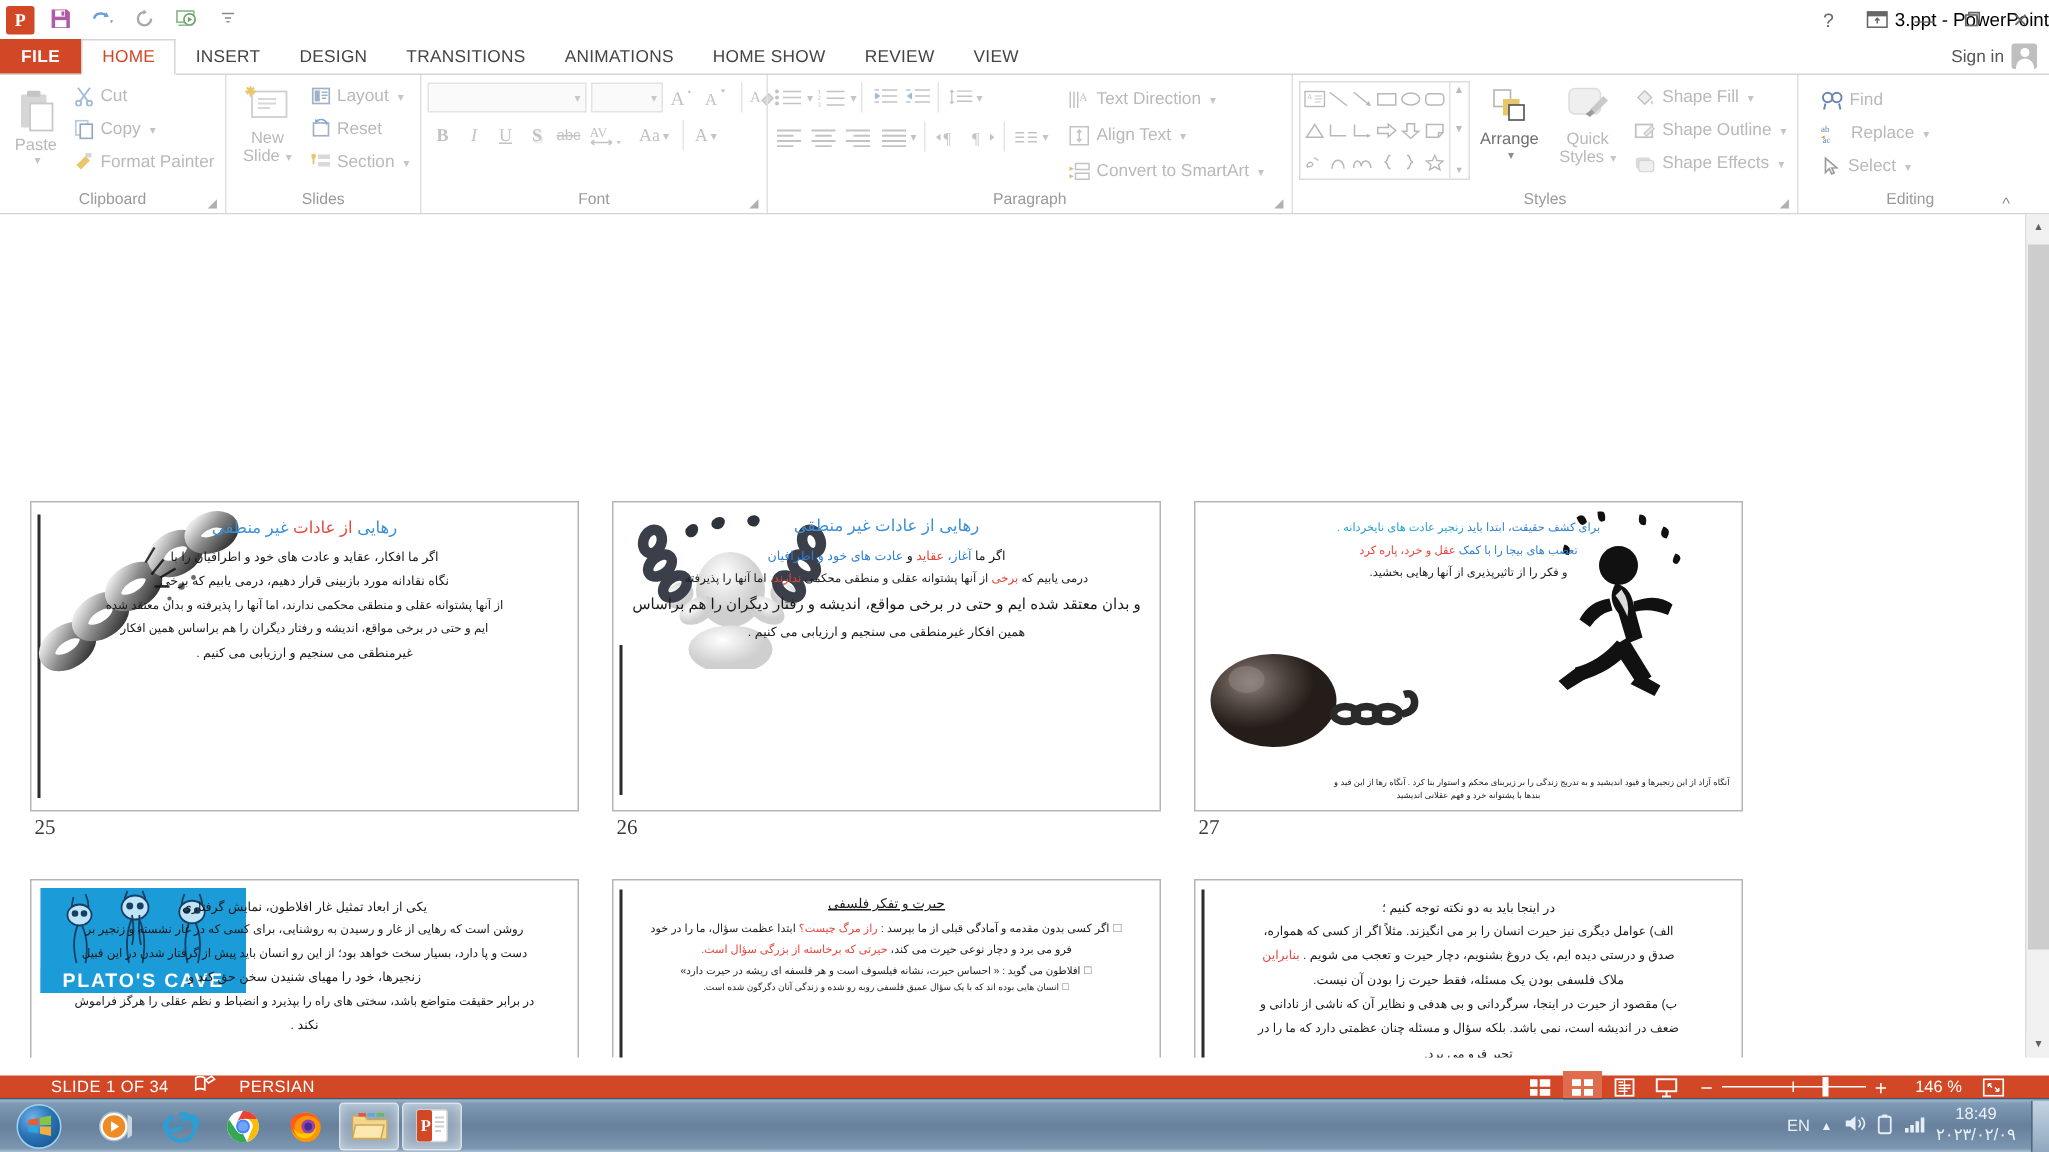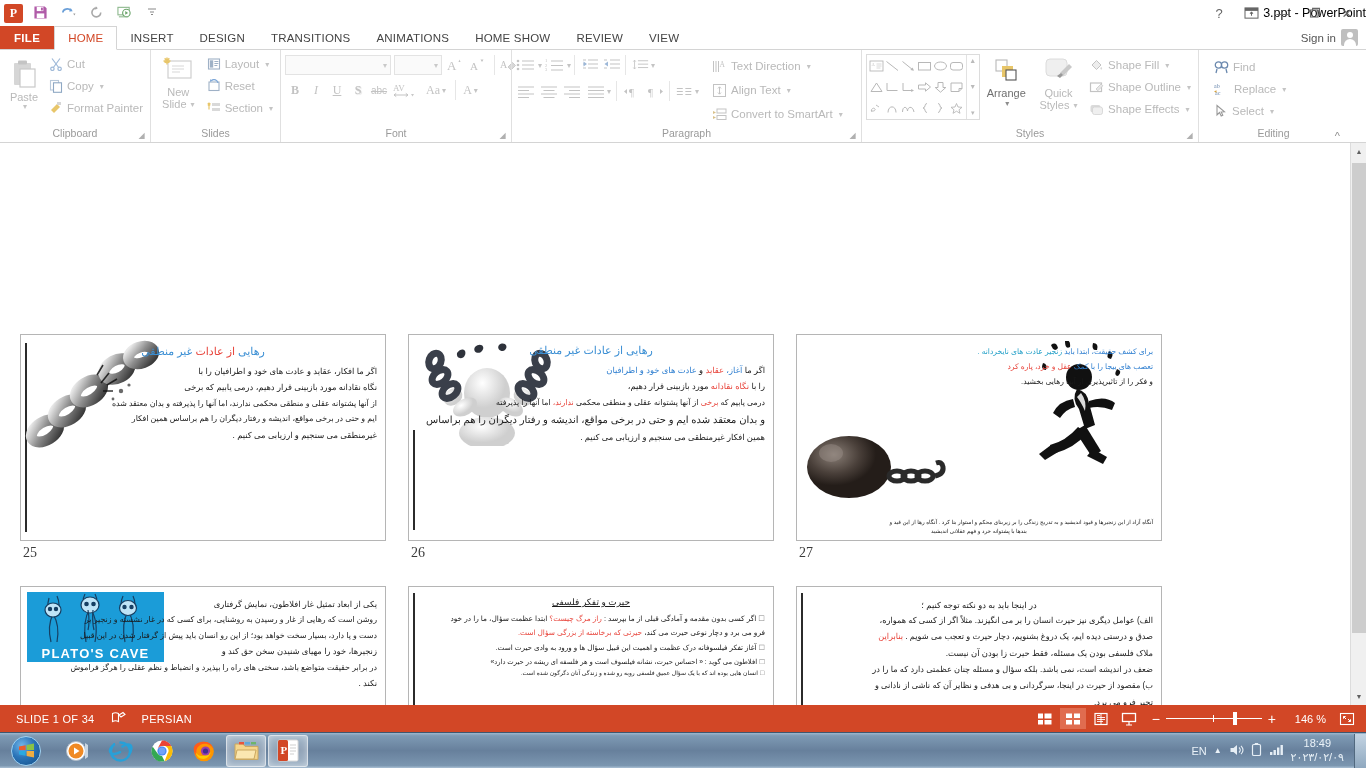--- a/index.html
+++ b/index.html
@@ -149,21 +149,21 @@
     font-family: "Liberation Serif", serif;
   }
 
   
   .sl-title {
     text-align: center; font-size: 11px; color: #3b8fd4;
     direction: rtl; margin-bottom: 5px; white-space: nowrap;
   }
   .sl-title .red { color: #e8453c; }
   .sl-p {
-    direction: rtl; text-align: right; font-size: 8.4px; color: #1a1a1a;
+    direction: rtl; text-align: center; font-size: 8.4px; color: #1a1a1a;
     line-height: 1.95; padding: 0 8px;
   }
   .sl-p .red { color: #e8453c; }
   .sl-p .blue { color: #2f7fd0; }
   .sl-p .cyan { color: #24a0c8; }
   .left-bar {
     position: absolute; left: 4px; top: 8px; bottom: 8px; width: 2px;
     background: #2b2b2b;
   }
 
@@ -191,23 +191,23 @@
   .vs-arrow {
     width: 16px; height: 17px; background: #f0f0f0; display: flex;
     align-items: center; justify-content: center; font-size: 7px; color: #606060;
   }
   .vs-thumb {
     position: absolute; left: 1px; width: 14px; background: #cdcdcd;
   }
 
   
   .statusbar {
-    position: absolute; bottom: 36px; left: 0; width: 1366px; height: 27px;
+    position: absolute; bottom: 36px; left: 0; width: 1366px; height: 15px;
     background: #d24726; color: #fff; display: flex; align-items: center;
-    font-size: 11px; padding: 0 6px;
+    font-size: 11px; padding: 0 24px;
   }
   .sb-item { padding: 0 10px; white-space: nowrap; letter-spacing: .3px; }
   .sb-right { margin-left: auto; display: flex; align-items: center; gap: 2px; }
   .view-btn {
     width: 26px; height: 21px; display: flex; align-items: center;
     justify-content: center;
   }
   .view-btn.active { background: #e06c4f; }
   .zoom-slider {
     display: flex; align-items: center; gap: 6px; padding: 0 8px;
@@ -896,23 +896,20 @@
               <path d="M62 6 c5-5,11-1,7 4 c-3 4,-10 1,-7-4z"></path>
               <path d="M86 4 c5-4,10 1,6 5 c-3 3,-9 -1,-6-5z"></path>
             </g>
           </svg>
         </div>
         <div style="position:absolute;left:0;right:0;top:9px">
           <div class="sl-title">رهایی از عادات غیر منطقی</div>
           <div class="sl-p">
             <span>اگر ما </span><span class="blue">آغاز، </span><span class="red">عقاید</span><span> و </span><span class="blue">عادت های خود و اطرافیان</span>
           </div>
-          <div class="sl-p">
-            <span>را با </span><span class="red">نگاه نقادانه</span><span> مورد بازبینی قرار دهیم،</span>
-          </div>
           <div class="sl-p" style="font-size:7.8px">
             <span>درمی یابیم که </span><span class="red">برخی</span><span>  از آنها پشتوانه عقلی و منطقی محکمی </span><span class="red">ندارند،</span><span> اما آنها را پذیرفته</span>
           </div>
           <div class="sl-p red" style="font-size:10px">و بدان معتقد شده ایم و حتی در برخی مواقع، اندیشه و رفتار دیگران را هم براساس</div>
           <div class="sl-p red">همین افکار غیرمنطقی می سنجیم و ارزیابی می کنیم .</div>
         </div>
       </div>
       <div class="slide-num">26</div>
     </div>
 
@@ -1016,23 +1013,20 @@
       <div class="thumb">
         <div class="left-bar" style="top:6px;bottom:6px"></div>
         <div style="position:absolute;left:0;right:0;top:10px">
           <div class="sl-title" style="color:#1a1a1a;font-size:9px;text-decoration:underline">حیرت و تفکر فلسفی</div>
           <div class="sl-p" style="font-size:7.4px">
             <span style="color:#888">☐</span> <span>اگر کسی بدون مقدمه و آمادگی قبلی از ما بپرسد : </span><span class="red">راز مرگ چیست؟</span><span> ابتدا عظمت سؤال، ما را در خود</span>
           </div>
           <div class="sl-p" style="font-size:7.4px">
             <span>فرو می برد و دچار نوعی حیرت می کند، </span><span class="red">حیرتی که برخاسته از بزرگی سؤال است.</span>
           </div>
-          <div class="sl-p" style="font-size:7.2px">
-            <span style="color:#888">☐</span> <span>آغاز تفکر فیلسوفانه درک عظمت و اهمیت این قبیل سؤال ها و ورود به وادی حیرت است.</span>
-          </div>
           <div class="sl-p" style="font-size:6.8px">
             <span style="color:#888">☐</span> <span>افلاطون می گوید : «  احساس حیرت، نشانه فیلسوف است و هر فلسفه ای ریشه در حیرت دارد»</span>
           </div>
           <div class="sl-p" style="font-size:6px">
             <span style="color:#888">☐</span> <span>انسان هایی بوده اند که با یک سؤال عمیق فلسفی روبه رو شده و زندگی آنان دگرگون شده است.</span>
           </div>
         </div>
       </div>
 
     </div>
@@ -1040,22 +1034,22 @@
     <div class="slide-cell">
       <div class="thumb">
         <div class="left-bar" style="top:6px;bottom:6px"></div>
         <div style="position:absolute;left:0;right:0;top:10px">
           <div class="sl-p red" style="text-align:center">در اینجا باید به دو نکته توجه کنیم ؛</div>
           <div class="sl-p" style="font-size:8.2px">الف) عوامل دیگری نیز حیرت انسان را بر می انگیزند.  مثلاً اگر از کسی که همواره،</div>
           <div class="sl-p" style="font-size:8.2px">
             <span>صدق و درستی دیده ایم، یک دروغ بشنویم، دچار حیرت و تعجب می شویم . </span><span class="red">بنابراین</span>
           </div>
           <div class="sl-p red">ملاک فلسفی بودن یک مسئله، فقط حیرت زا بودن آن نیست.</div>
+          <div class="sl-p" style="font-size:8.2px">ب)  مقصود از حیرت در اینجا، سرگردانی و بی هدفی و نظایر آن که ناشی از نادانی و</div>
           <div class="sl-p" style="font-size:8.2px">ضعف در اندیشه است، نمی باشد. بلکه سؤال و مسئله چنان عظمتی دارد که ما را در</div>
-          <div class="sl-p" style="font-size:8.2px">ب)  مقصود از حیرت در اینجا، سرگردانی و بی هدفی و نظایر آن که ناشی از نادانی و</div>
           <div class="sl-p red">تحیر فرو می برد.</div>
         </div>
       </div>
 
     </div>
 
   </div>
 </div>
 
 <div class="vscroll">

